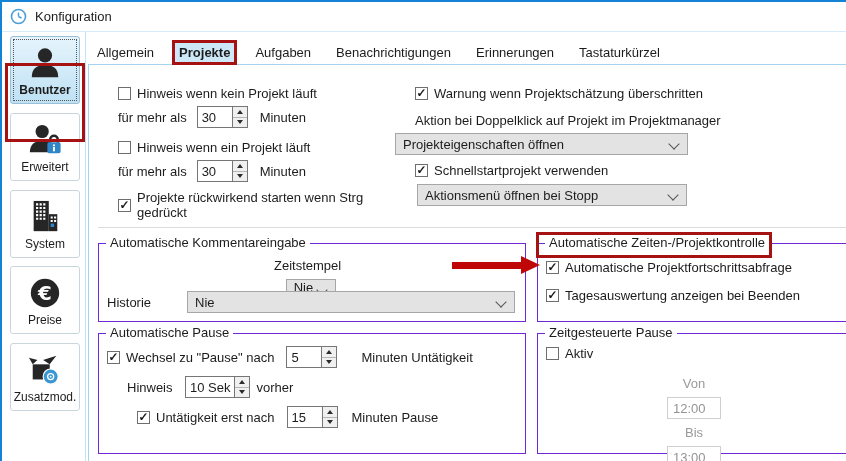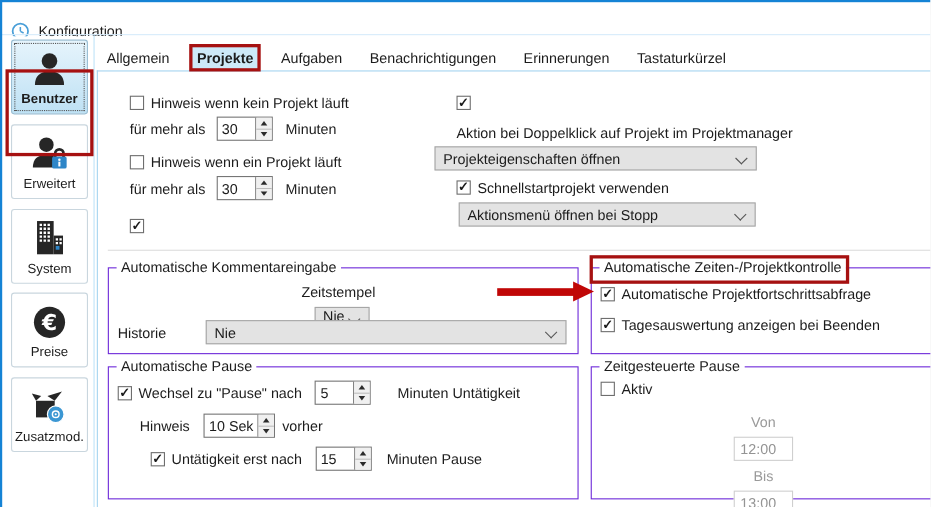--- a/index.html
+++ b/index.html
@@ -3,21 +3,21 @@
 <meta charset="utf-8">
 <style>
   html,body{margin:0;padding:0;background:#f3f3f3;}
   .window{position:relative;width:846px;height:461px;background:#fff;overflow:hidden;
           font-family:"Liberation Sans",sans-serif;font-size:13px;color:#1c1c1c;}
   .edge-top{position:absolute;left:0;top:0;right:0;height:2px;background:#1583d5;}
   .edge-left{position:absolute;left:0;top:0;bottom:0;width:2px;background:#1583d5;z-index:6;}
 
   
   .titlebar{position:absolute;left:2px;top:2px;right:0;height:29px;display:flex;align-items:center;
-            gap:8px;padding-left:8px;background:#fff;margin-top:12px;}
+            gap:8px;padding-left:8px;background:#fff;}
   .titlebar-sep{position:absolute;left:0;top:31px;right:0;height:1px;background:#d6ecfb;}
 
   
   .sidebar{position:absolute;left:2px;top:33px;width:86px;bottom:0;background:#fff;}
   .vsep-blue{position:absolute;left:85px;top:32px;bottom:0;width:1px;background:#bfe3f8;}
   .vsep-blue2{position:absolute;left:88px;top:64px;bottom:0;width:1px;background:#a5d4f0;}
   .side-btn{position:absolute;left:8px;width:70px;height:68px;background:#fff;
             border:1px solid #c9d6de;border-radius:3px;box-sizing:border-box;
             display:flex;flex-direction:column;align-items:center;justify-content:center;
             gap:3px;font-size:12px;cursor:default;}
@@ -191,26 +191,28 @@
         <span class="val" style="min-width:26px;">30</span>
         <span class="btns">
             <span class="sb up"></span>
             <span class="sb down"></span>
           </span>
       </span>
       <span style="margin-left:6px;">Minuten</span>
     </div>
     <div class="row h20">
       <span class="cb checked"></span>
+      <span>Projekte rückwirkend starten wenn Strg gedrückt</span>
     </div>
   </div>
 
   <div class="col-right">
     <div class="row h20" style="margin-bottom:7px;">
       <span class="cb checked"></span>
+      <span>Warnung wenn Projektschätzung überschritten</span>
     </div>
     <div class="row h20 mb1">
       <span>Aktion bei Doppelklick auf Projekt im Projektmanager</span>
     </div>
     <div class="combo mb3" style="width:293px;">
       <span>Projekteigenschaften öffnen</span>
     </div>
     <div class="row h20" style="margin-bottom:4px;">
       <span class="cb checked"></span>
       <span>Schnellstartprojekt verwenden</span>

